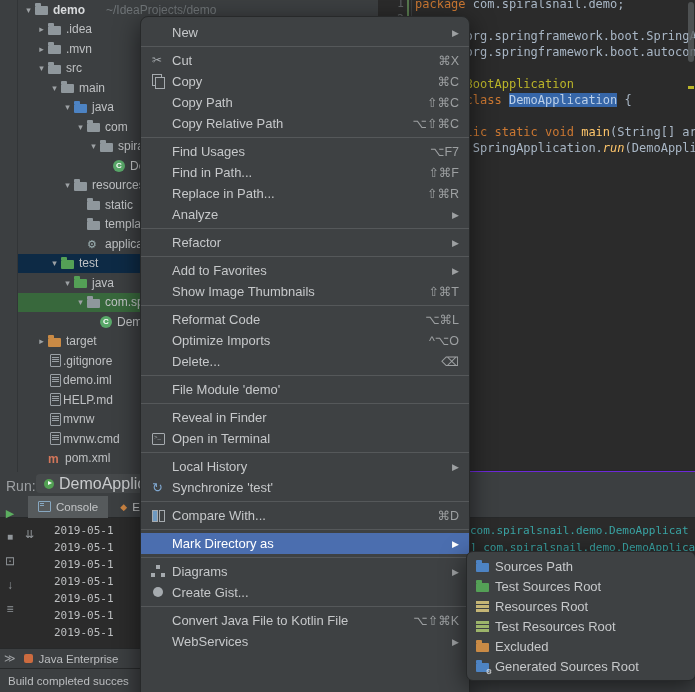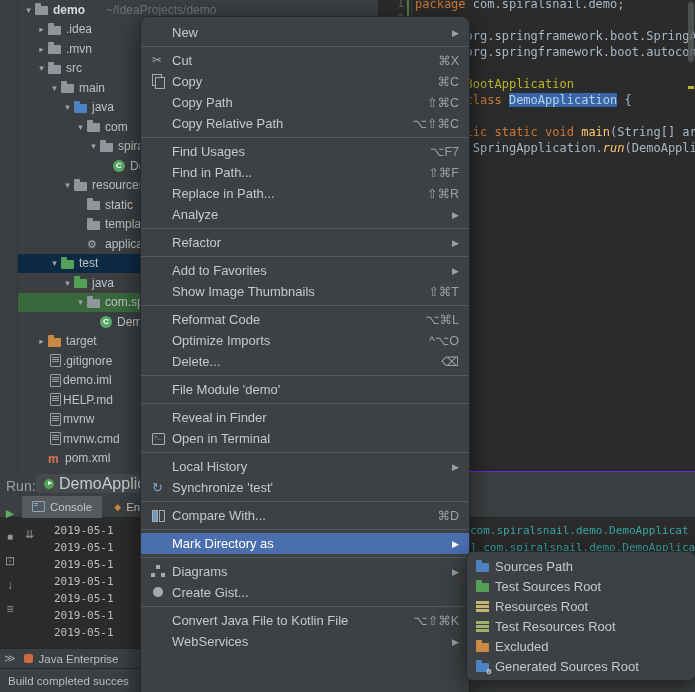--- a/index.html
+++ b/index.html
@@ -60,21 +60,21 @@
   
   .runpanel{position:absolute;left:0;top:472px;width:695px;height:176px;background:#2b2b2b}
   .runhdr{height:24px;background:#3c3f41;position:relative}
   .runlbl{position:absolute;left:6px;top:6px;font-size:14px;color:#9da0a3}
   .chip{position:absolute;left:36px;top:2px;height:19px;display:flex;align-items:center;gap:5px;
         padding:0 8px;background:#46494b;border-radius:4px;font-size:16px;color:#c9cbcd}
   .boot{width:10px;height:10px;border-radius:50%;background:#52a053;position:relative;flex:none}
   .boot::after{content:"";position:absolute;left:3.5px;top:2.5px;border-left:4px solid #fff;
                border-top:2.5px solid transparent;border-bottom:2.5px solid transparent}
   .runtabs{height:22px;background:#3c3f41;border-bottom:1px solid #27292a;display:flex;align-items:center;
-           padding-left:22px;gap:2px;box-sizing:border-box}
+           padding-left:28px;gap:2px;box-sizing:border-box}
   .rtab{display:flex;align-items:center;gap:5px;height:22px;padding:0 10px;font-size:11.5px;color:#c3c5c7}
   .rtab.active{background:#565a5c}
   .tco{width:11px;height:9px;border:1px solid #87a7c0;border-radius:1px;position:relative}
   .tco::after{content:"";position:absolute;left:1px;top:1px;width:4px;height:1px;background:#87a7c0;box-shadow:0 2px 0 #87a7c0}
   .ten{color:#cc8442;font-size:9px}
   .rtool{position:absolute;left:2px;top:30px;width:16px;text-align:center}
   .rico{display:block;height:24px;line-height:22px;font-size:12px;color:#91969a}
   .rico.play{color:#5caf60;font-size:11px}
   .rico.stop{font-size:10px}
   .rcollapse{position:absolute;left:25px;top:56px;font-size:11px;color:#91969a}

